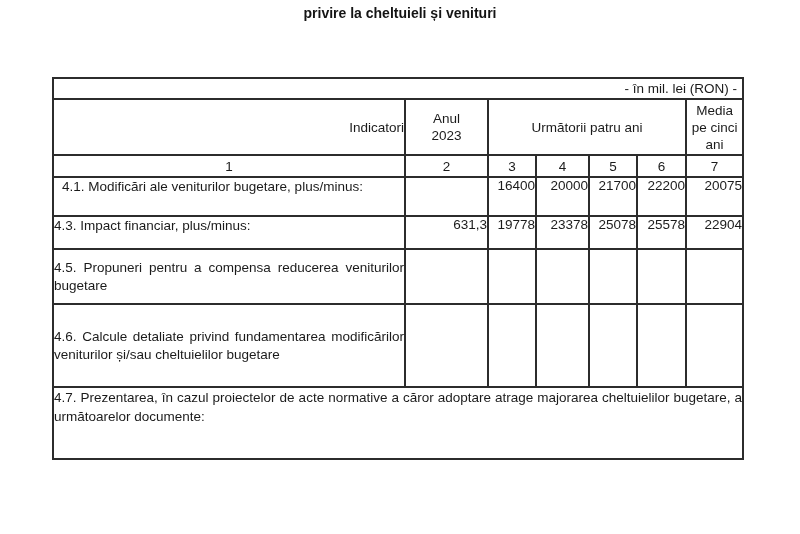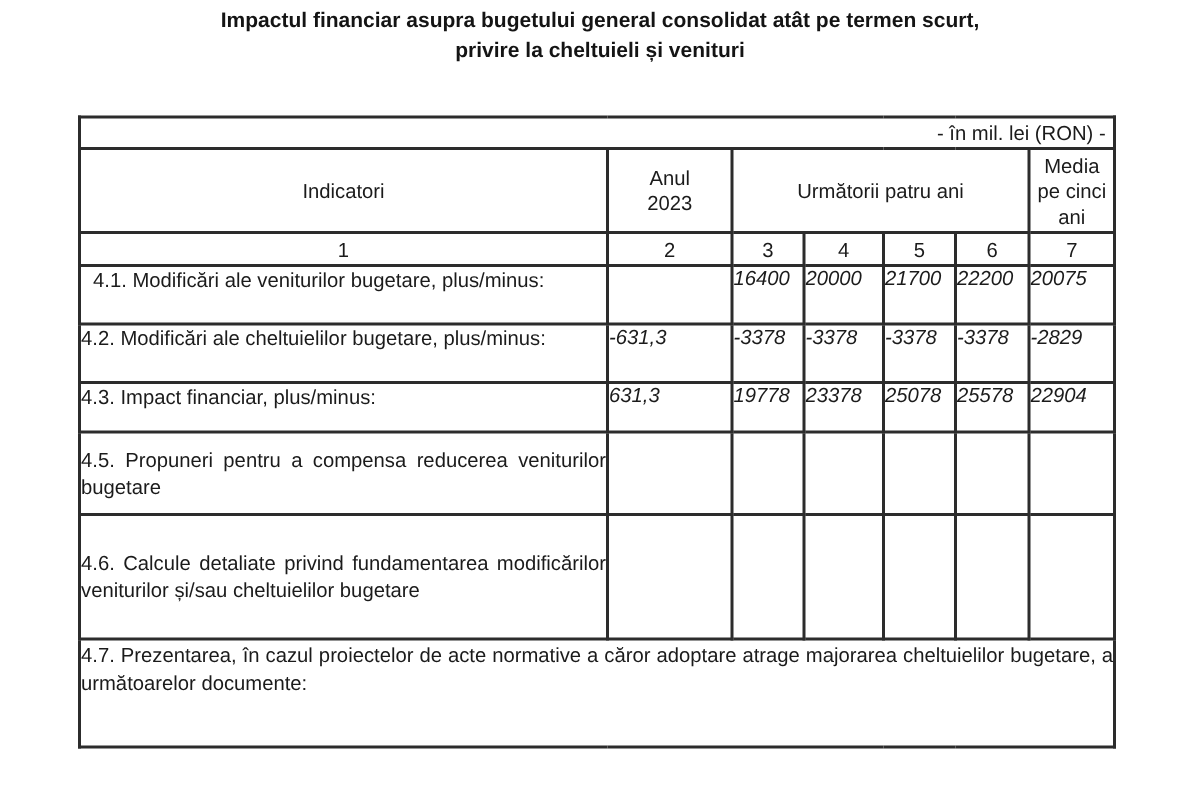--- a/index.html
+++ b/index.html
@@ -23,35 +23,35 @@
   }
   table.fin, table.fin td{border:2px solid #2c2c2c;}
   table.fin td{padding:0;overflow:hidden;}
 
   
   tr.r-unit{height:21px;margin-left:32px;}
   tr.r-unit td{text-align:right;vertical-align:middle;padding:1px 5px 1px 2px;}
 
   
   tr.r-head{height:56px;}
-  td.head-ind{vertical-align:middle;text-align:center;padding-left:2px;}
+  td.head-ind{vertical-align:middle;text-align:right;padding-left:2px;}
   td.hc{text-align:center;vertical-align:middle;line-height:17px;}
   td.year{white-space:pre-line;}
 
   
   tr.r-nums{height:22px;}
   tr.r-nums td{text-align:center;vertical-align:middle;}
 
   
   td.lab{
     text-align:justify;line-height:18px;vertical-align:top;
     padding:3px 2px 2px 2px;
   }
   td.lab.indent{padding-left:8px;}
-  td.val{text-align:left;vertical-align:top;padding-top:3px;font-style:italic;}
+  td.val{text-align:right;vertical-align:top;padding-top:3px;}
   tr.mid td.lab{vertical-align:middle;padding-top:0;}
   tr.rA{height:39px;}
   tr.rB{height:39px;}
   tr.rC{height:33px;}
   tr.rD{height:70px;}
   tr.rE{height:55px;}
   tr.rF{height:83px;}
 
   
   tr.r-foot{height:72px;}
@@ -59,21 +59,20 @@
     vertical-align:top;text-align:justify;line-height:19px;
     padding:13px 5px 0 8px;
   }
 </style>
 </head>
 <body>
 
 <div class="page">
 
   <div class="doc-title">
-    <div>Impactul financiar asupra bugetului general consolidat atât pe termen scurt,</div>
     <div>privire la cheltuieli și venituri</div>
   </div>
 
   <table class="fin">
     <colgroup>
       <col style="width:352px">
         <col style="width:83px">
         <col style="width:48px">
       <col style="width:53px">
         <col style="width:48px">
@@ -107,29 +106,20 @@
     <tr class="rA">
       <td class="lab indent">4.1. Modificări ale veniturilor bugetare, plus/minus:</td>
       <td class="val"></td>
       <td class="val">16400</td>
       <td class="val">20000</td>
       <td class="val">21700</td>
       <td class="val">22200</td>
       <td class="val">20075</td>
     </tr>
 
-    <tr class="rB">
-      <td class="lab">4.2. Modificări ale cheltuielilor bugetare, plus/minus:</td>
-      <td class="val">-631,3</td>
-      <td class="val">-3378</td>
-      <td class="val">-3378</td>
-      <td class="val">-3378</td>
-      <td class="val">-3378</td>
-      <td class="val">-2829</td>
-    </tr>
 
     <tr class="rC">
       <td class="lab">4.3. Impact financiar, plus/minus:</td>
       <td class="val">631,3</td>
       <td class="val">19778</td>
       <td class="val">23378</td>
       <td class="val">25078</td>
       <td class="val">25578</td>
       <td class="val">22904</td>
     </tr>

